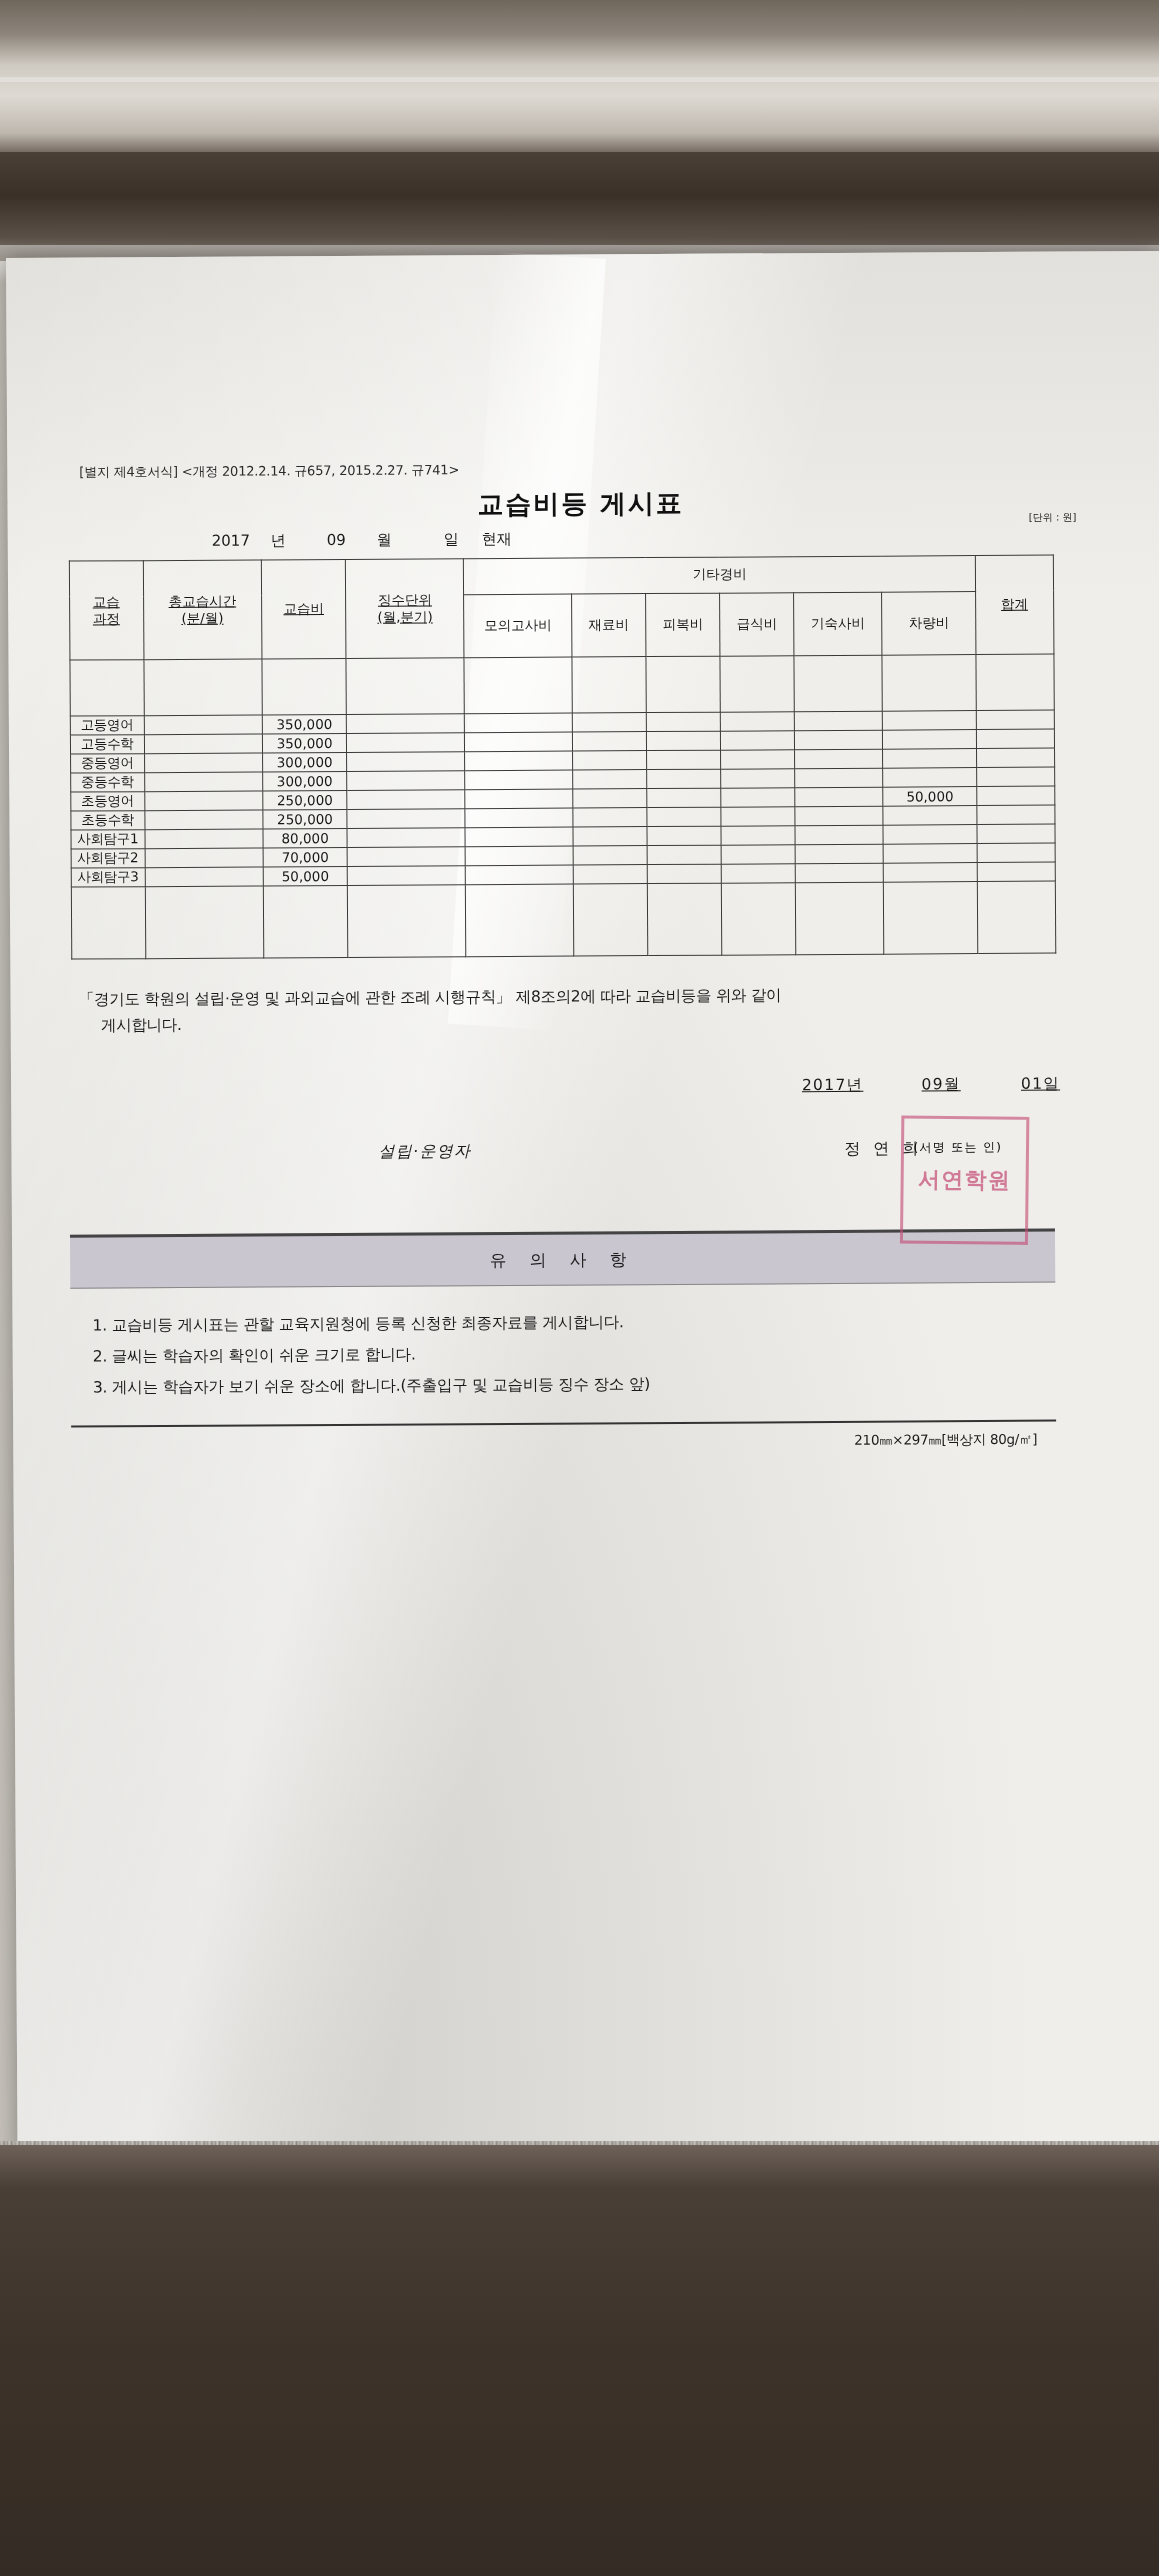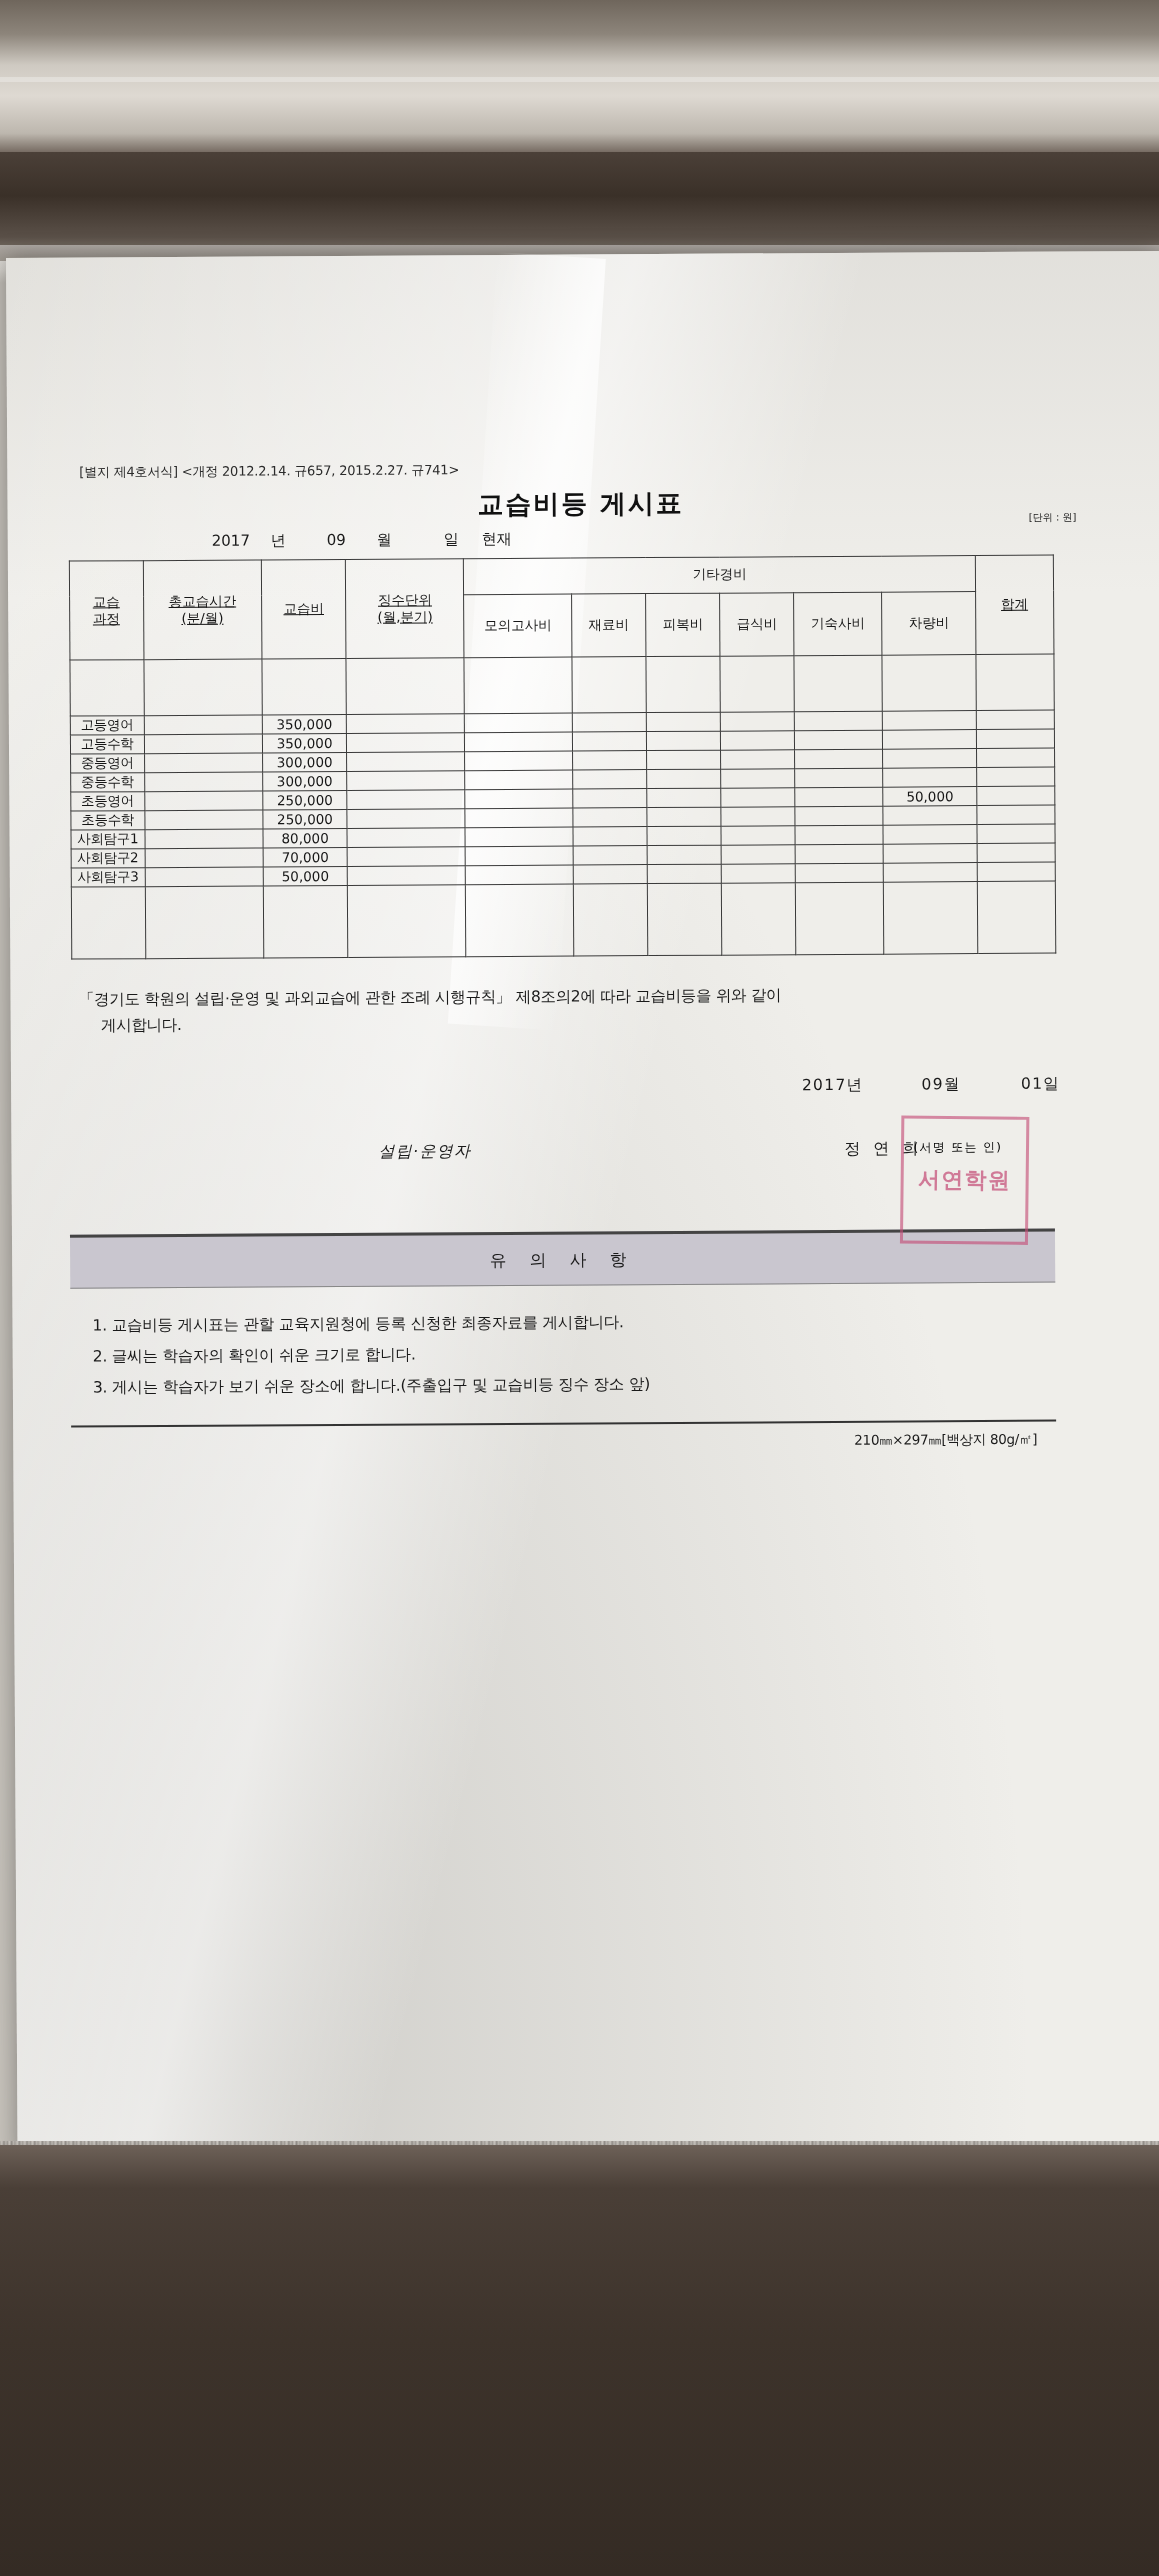--- a/index.html
+++ b/index.html
@@ -180,21 +180,21 @@
   }
   .statement .l2 { margin-left: 22px; display: block; }
 
   .signdate {
     margin-top: 41px;
     text-align: right;
     font-size: 15.5px;
     padding-right: 39px;
     letter-spacing: 1.3px;
   }
-  .signdate span { display: inline-block; }
+  .signdate span { display: inline-block; text-decoration: underline; }
   .sd-y { margin-right: 52px; }
   .sd-m { margin-right: 54px; }
 
   .signrow {
     position: relative;
     margin-top: 40px;
     height: 45px;
     font-size: 16px;
     letter-spacing: 1.3px;
   }

